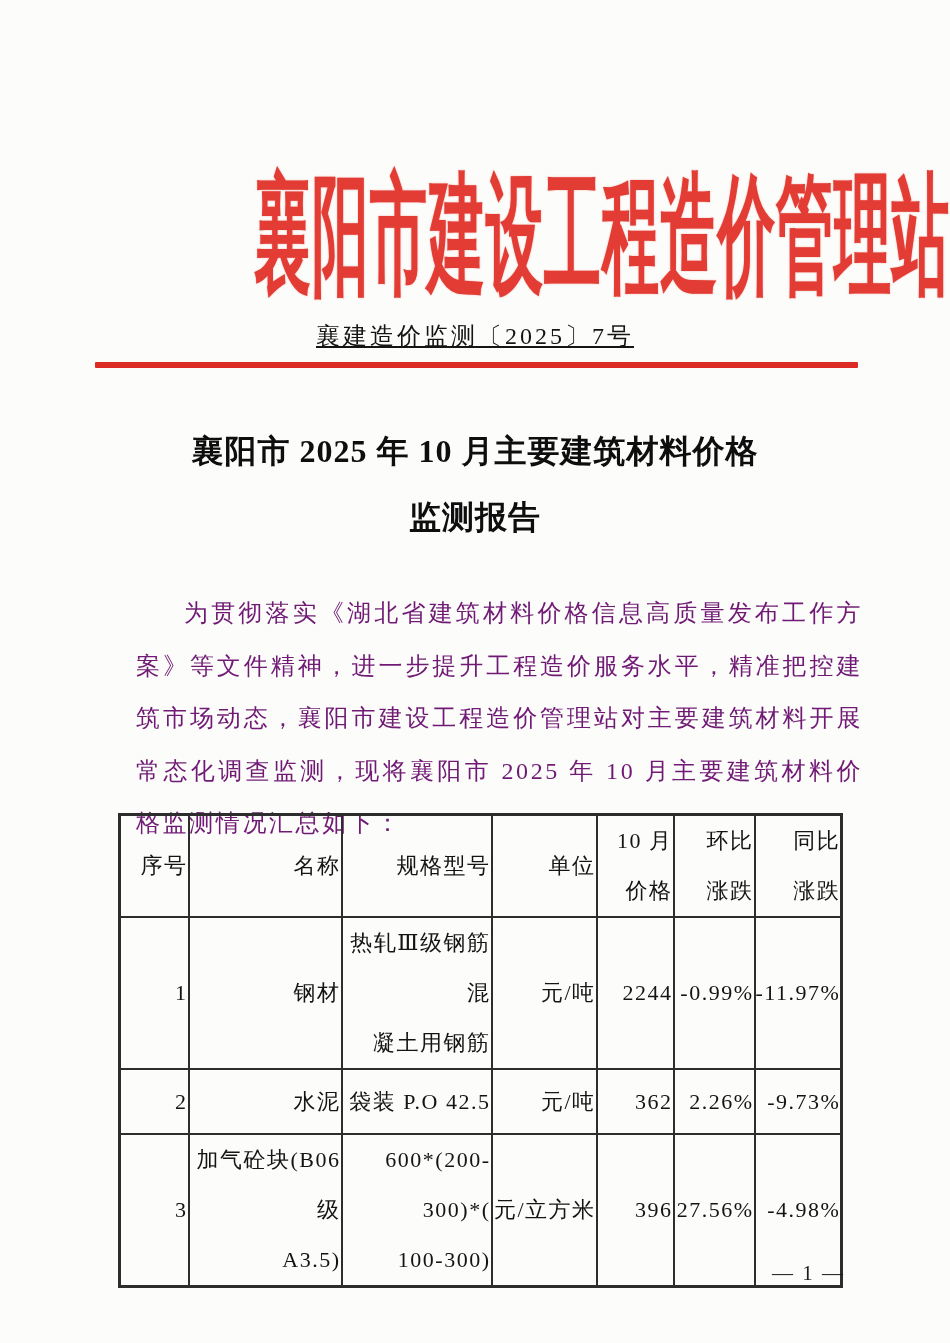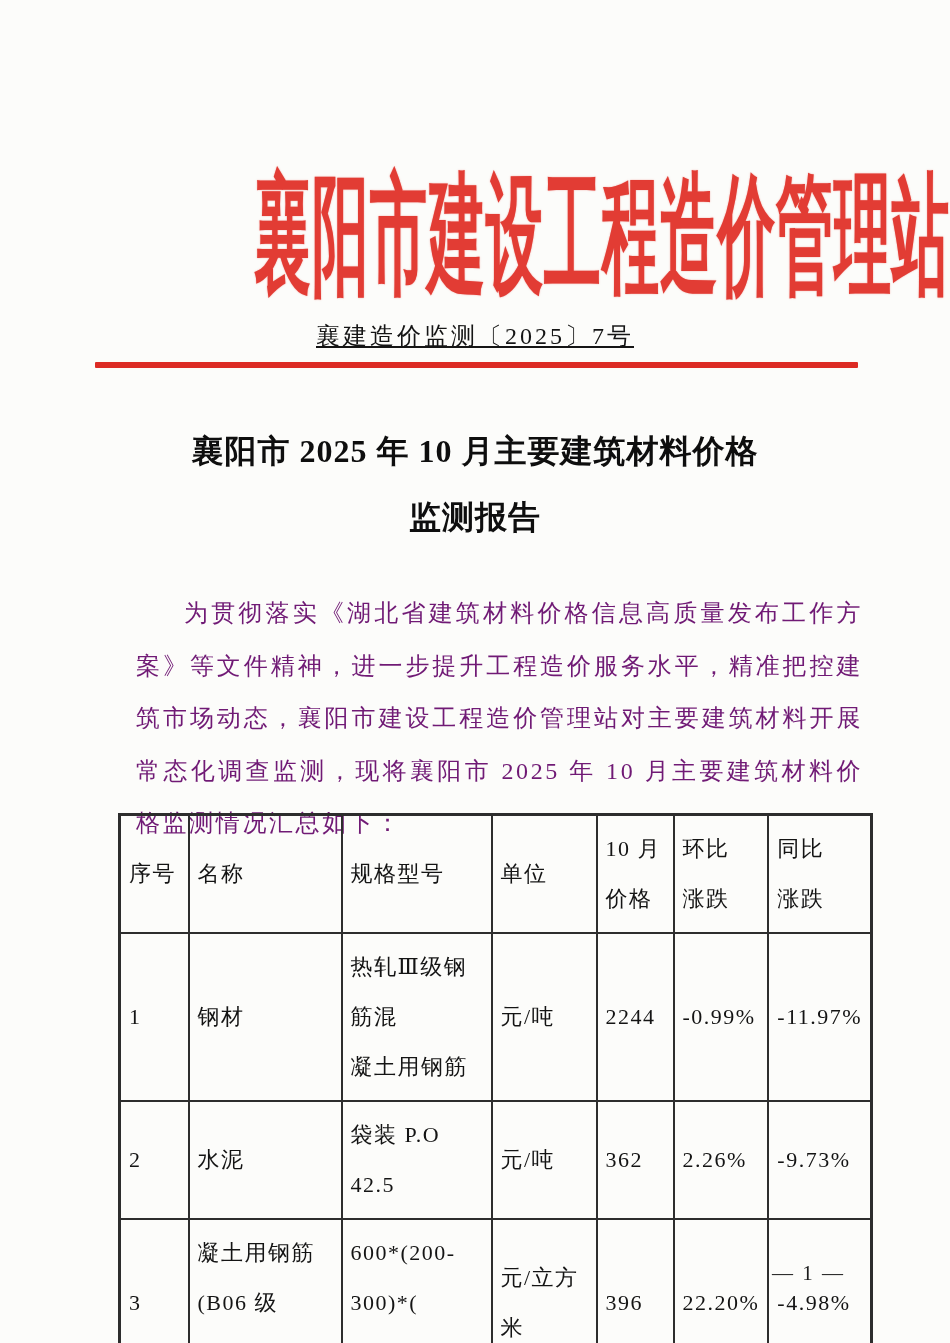--- a/index.html
+++ b/index.html
@@ -97,22 +97,22 @@
     position: absolute;
     top: 813px;
     left: 118px;
     border-collapse: collapse;
     table-layout: fixed;
     border: 3px solid #2d2d2d;
   }
   .price-table th,
   .price-table td {
     border: 2px solid #2d2d2d;
-    padding: 8px;
-    text-align: left;
+    padding: 0;
+    text-align: right;
     vertical-align: middle;
     font-size: 22px;
     font-weight: 400;
     line-height: 50px;
     letter-spacing: 1.5px;
     white-space: pre-line;
     color: #141414;
   }
   .row-head   { height: 97px; }
   .row-steel  { height: 100px; }
@@ -185,27 +185,27 @@
         <td>2</td>
         <td>水泥</td>
         <td>袋装 P.O 42.5</td>
         <td>元/吨</td>
         <td>362</td>
         <td>2.26%</td>
         <td>-9.73%</td>
       </tr>
       <tr class="row-block">
         <td>3</td>
-        <td>凝土用钢筋(B06 级
+        <td>加气砼块(B06 级
 A3.5)</td>
         <td>600*(200-300)*(
 100-300)</td>
         <td>元/立方米</td>
         <td>396</td>
-        <td>22.20%</td>
+        <td>27.56%</td>
         <td>-4.98%</td>
       </tr>
     </tbody>
   </table>
 
   <div class="page-number">— 1 —</div>
 
 </div>
 
 </body></html>

